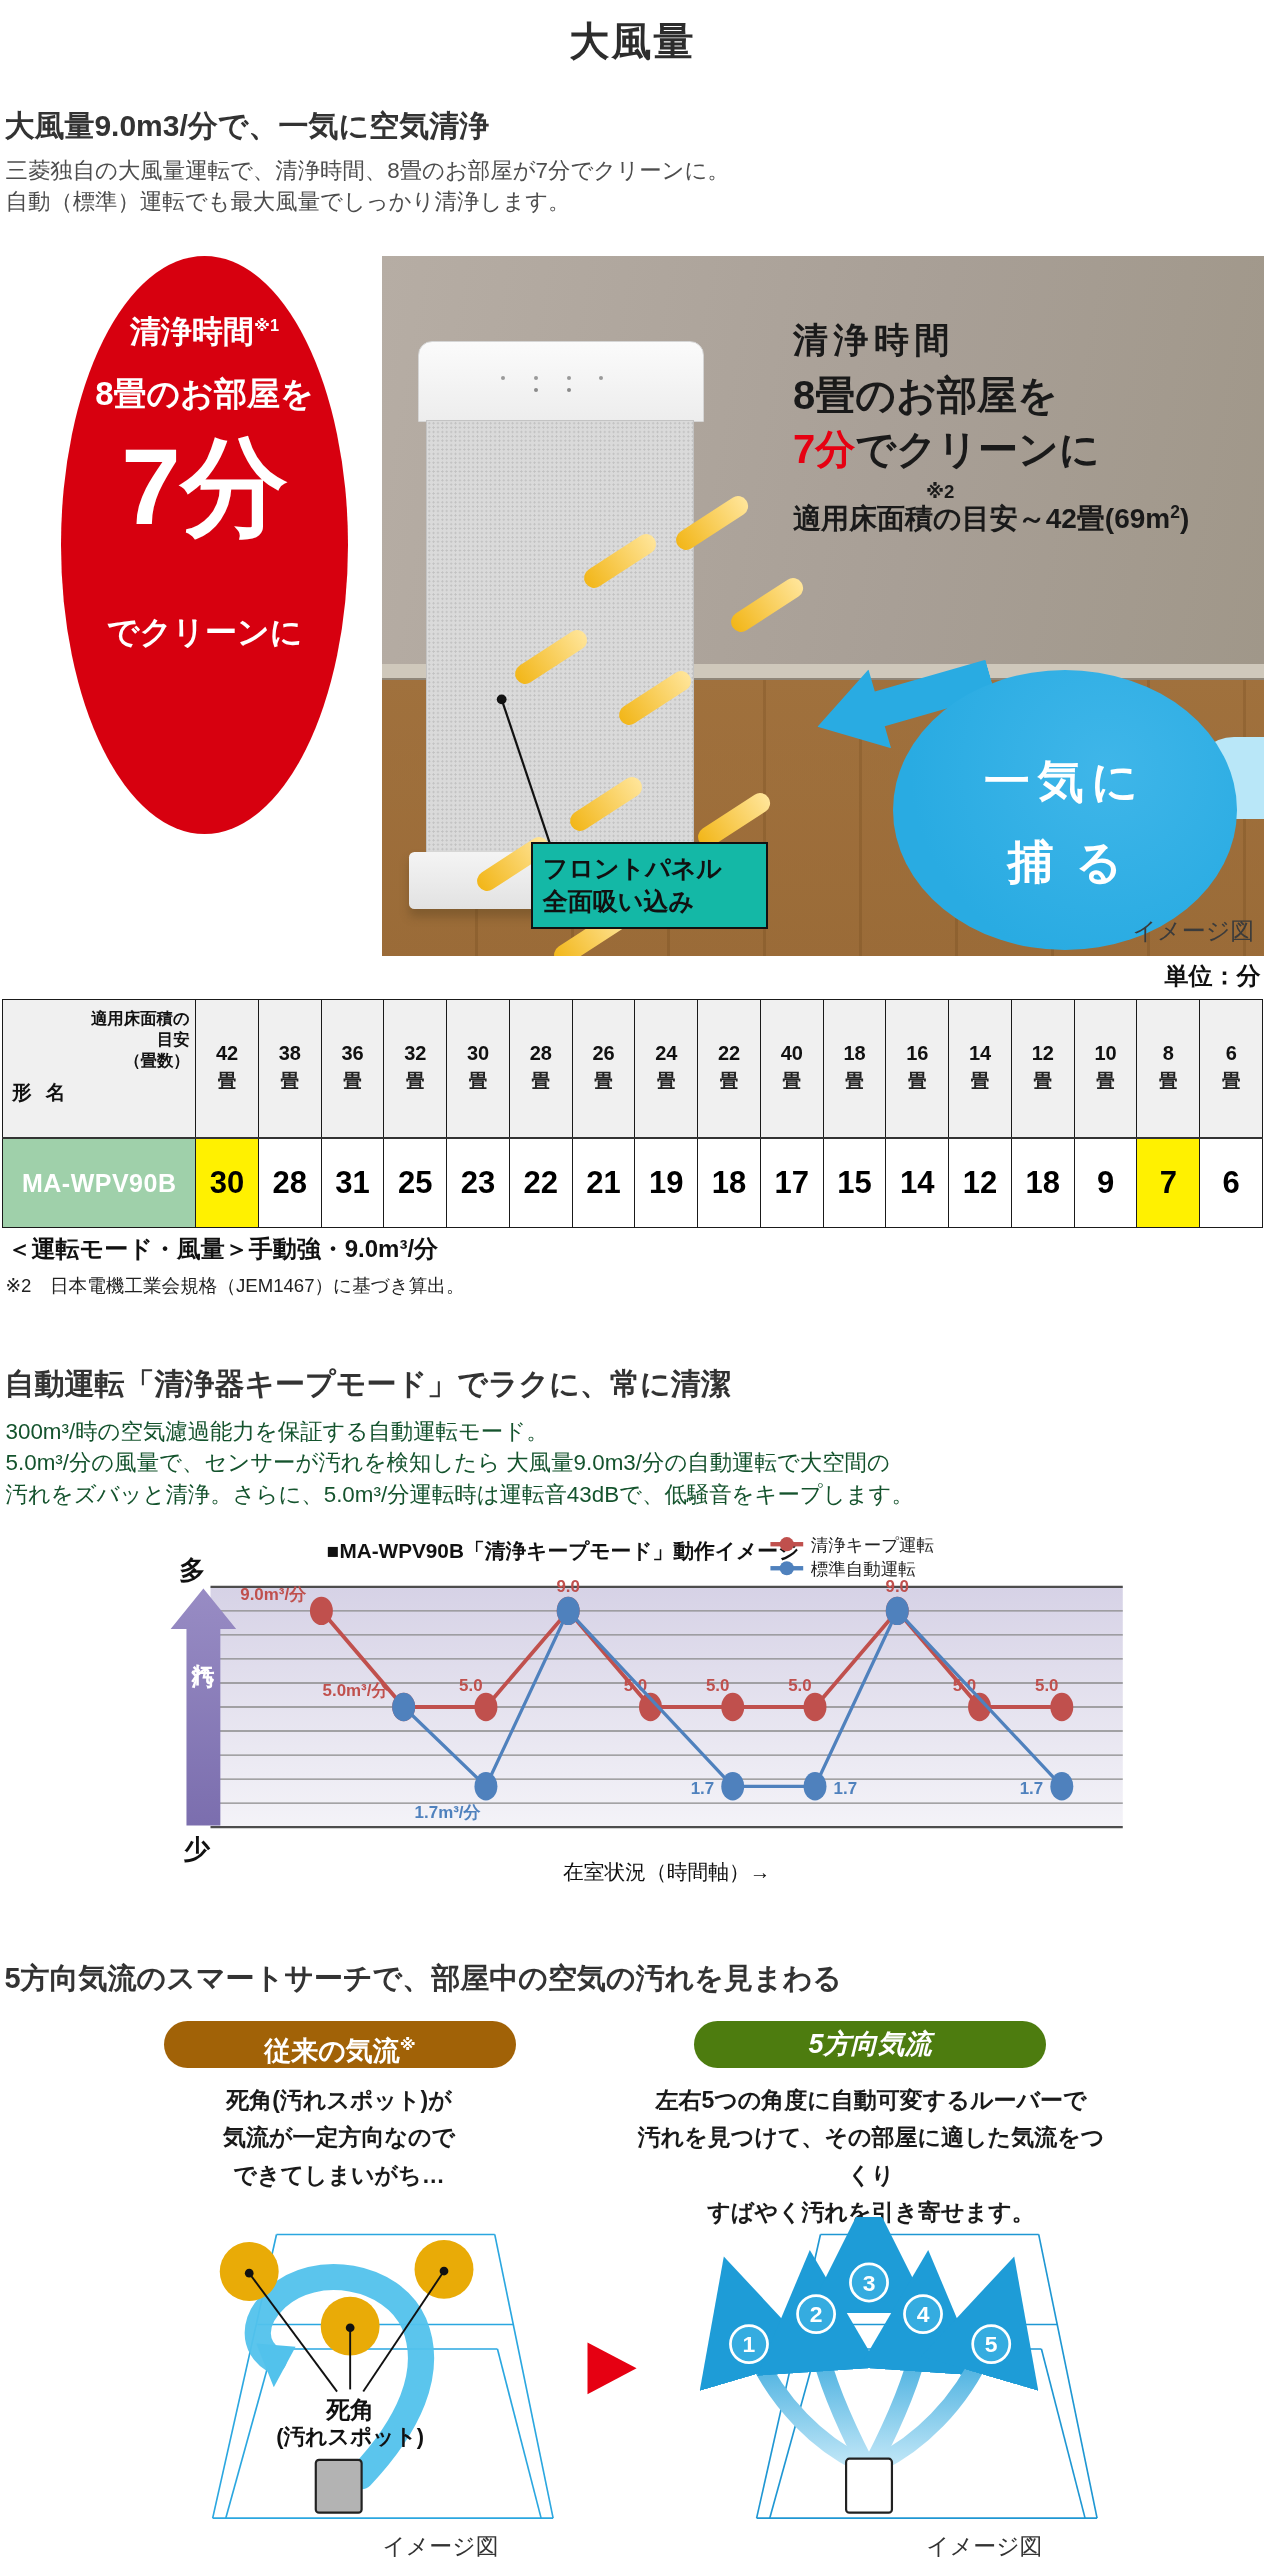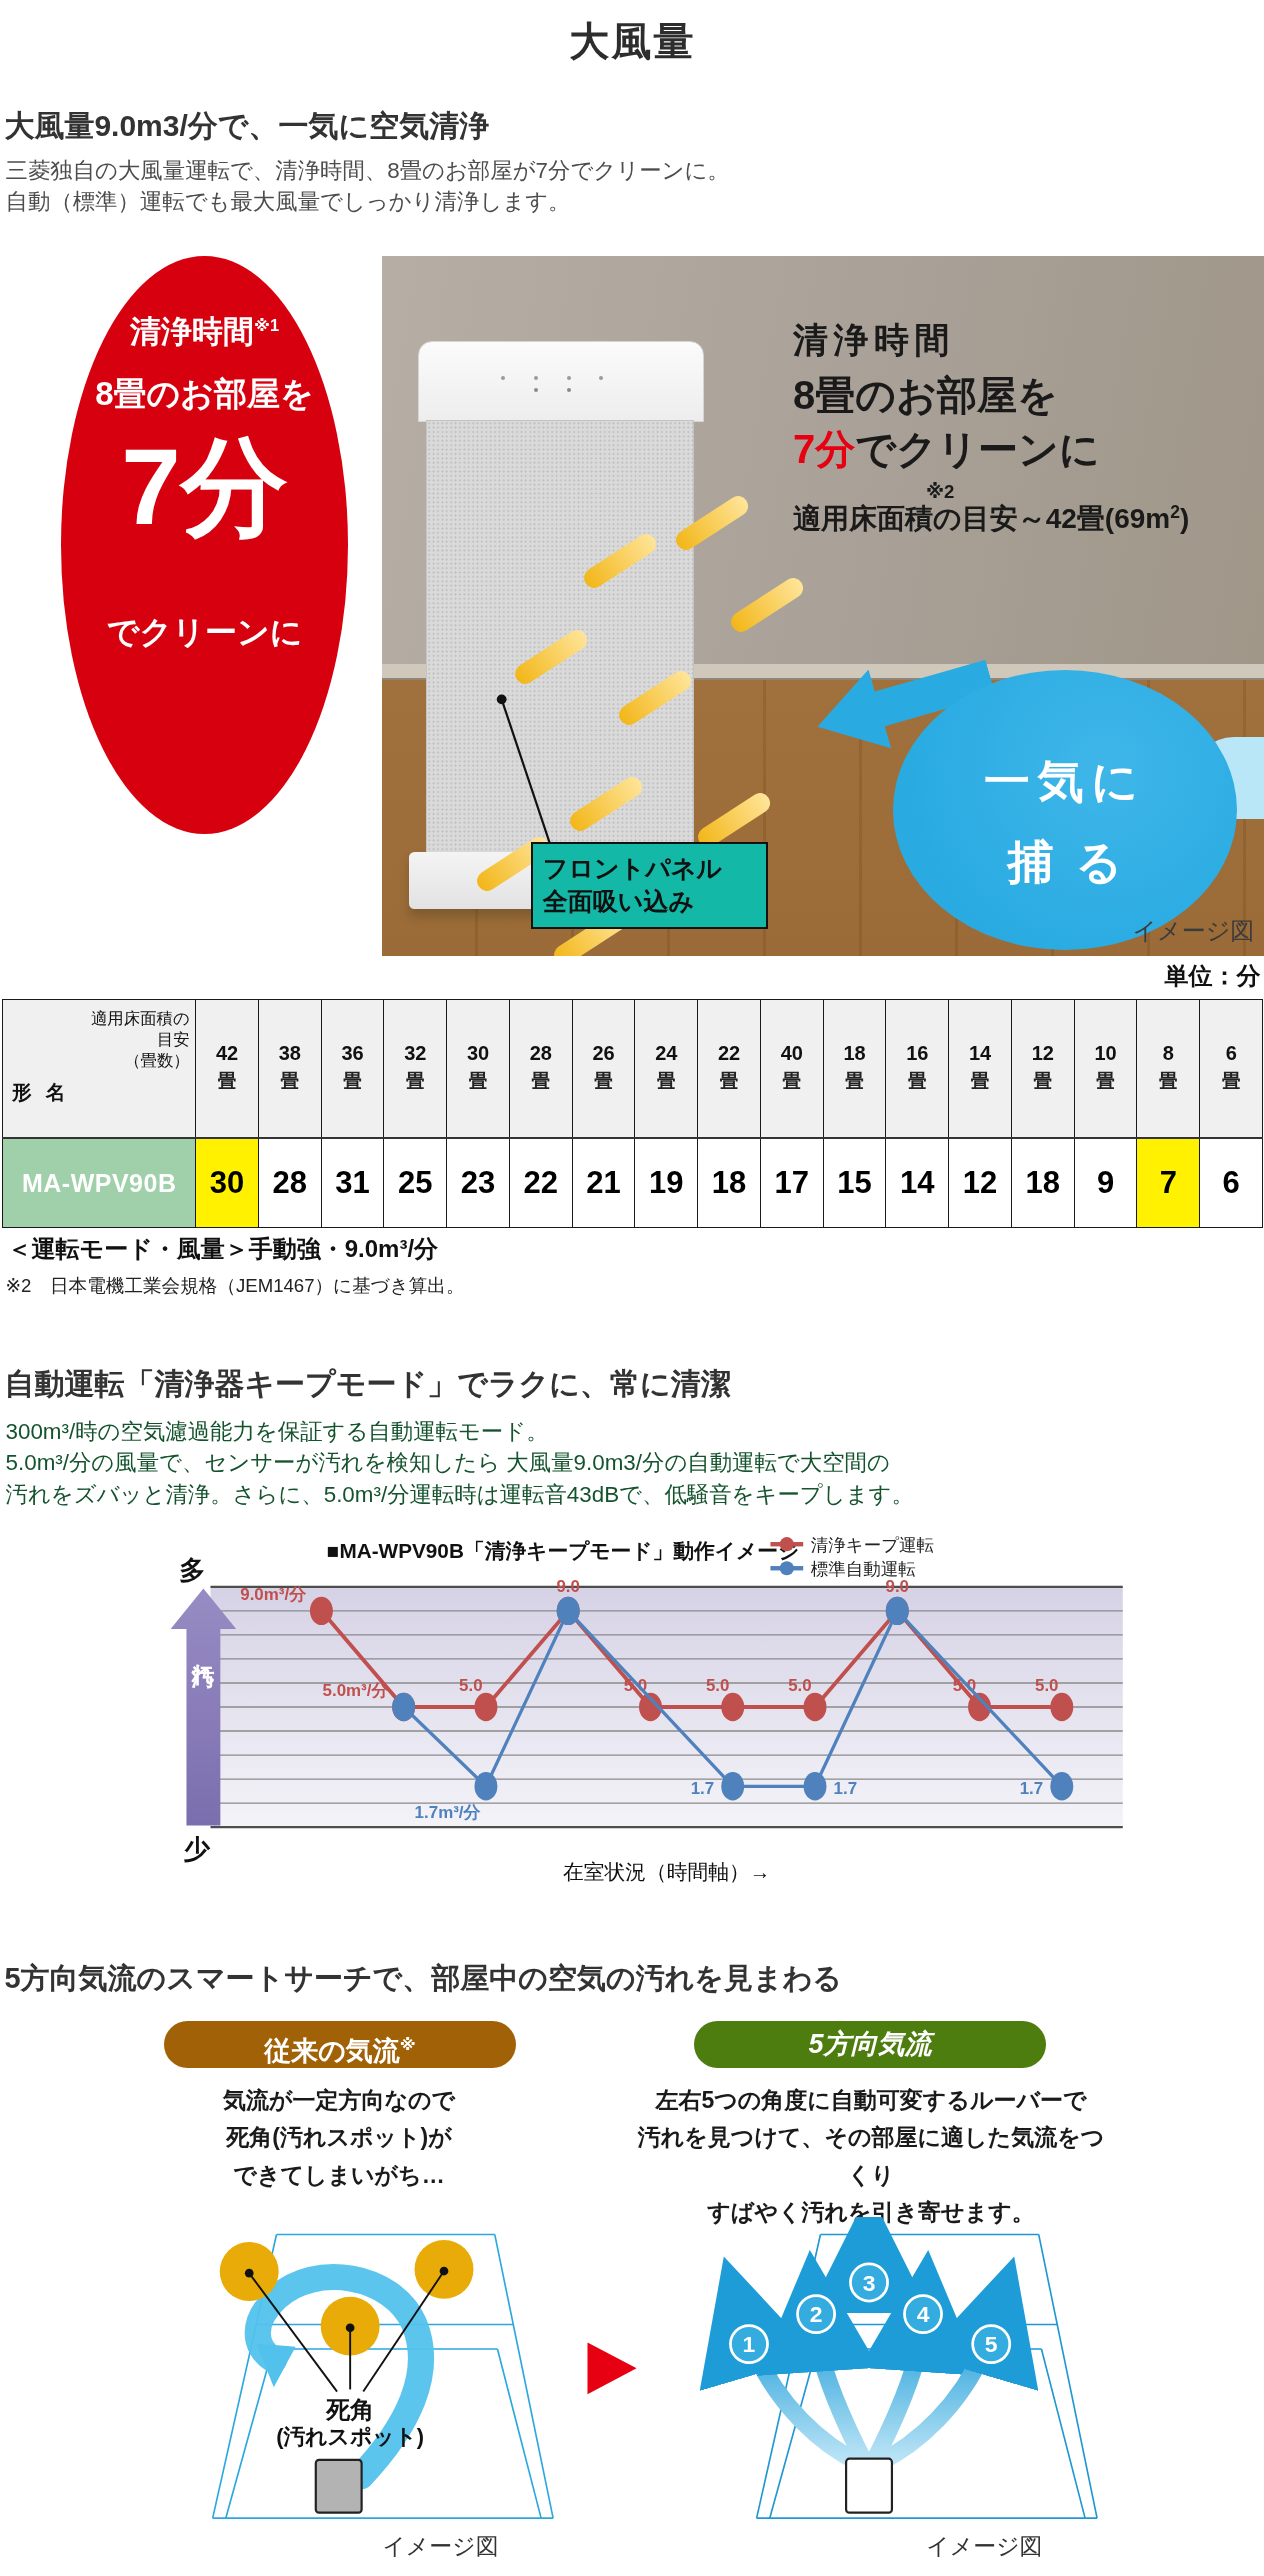--- a/index.html
+++ b/index.html
@@ -56,21 +56,21 @@
   
   .unit{right:4.4px;top:960px;font-size:24px;font-weight:bold;color:#111;}
   .twrap{left:2.2px;top:999px;width:1261px;}
   table.spec{border-collapse:collapse;table-layout:fixed;width:1261px;}
   table.spec th,table.spec td{border:1.1px solid #1a1a1a;padding:0;text-align:center;vertical-align:middle;}
   table.spec th{background:#f0f0f0;height:137px;font-weight:bold;}
   .cnum{font-size:20px;font-weight:bold;color:#111;line-height:1.05;}
   .cunit{font-size:18.6px;font-weight:bold;color:#222;margin-top:3.3px;}
   .corner{width:192px;background:#f0f0f0;position:relative;
      background-image:linear-gradient(to bottom right,transparent calc(50% - 1.1px),#333 calc(50% - 1.1px),#333 calc(50% + 1.1px),transparent calc(50% + 1.1px));}
-  .corner .ct{position:absolute;top:7.6px;right:5.5px;font-size:16.4px;font-weight:normal;color:#111;text-align:right;line-height:1.3;}
+  .corner .ct{position:absolute;top:7.6px;right:5.5px;font-size:16.4px;font-weight:bold;color:#111;text-align:right;line-height:1.3;}
   .corner .cb{position:absolute;bottom:31px;left:8.7px;font-size:19.7px;color:#111;letter-spacing:4.4px;}
   tr.data td{height:88px;font-size:31px;font-weight:bold;color:#000;background:#fff;border-top:2.7px solid #333;}
   tr.data td.model{background:#9fd0aa;color:#fff;font-size:25px;letter-spacing:0.5px;}
   tr.data td.hl{background:#fff100;}
   .tcap{left:7.6px;top:1233px;font-size:24px;font-weight:bold;color:#111;}
   .tnote{left:5.5px;top:1273px;font-size:18.6px;color:#222;}
 
   
   .s2h{top:1364px;}
   .s2b{left:5.5px;font-size:22.4px;color:#14532d;}
@@ -347,22 +347,22 @@
         <text x="1484" y="93" font-size="32" fill="#222">標準自動運転</text>
       </g>
   </svg>
 
   <div class="abs h2 s3h">5方向気流のスマートサーチで、部屋中の空気の汚れを見まわる</div>
 
   <div class="abs pill pill-blue"><span>従来の気流</span><sup>※</sup></div>
   <div class="abs pill pill-red">5方向気流</div>
 
   <div class="abs colTxt left">
+    <div>死角(汚れスポット)が</div>
     <div>気流が一定方向なので</div>
-    <div>死角(汚れスポット)が</div>
     <div>できてしまいがち…</div>
   </div>
   <div class="abs colTxt right">
     <div>左右5つの角度に自動可変するルーバーで</div>
     <div>汚れを見つけて、その部屋に適した気流をつくり</div>
     <div>すばやく汚れを引き寄せます。</div>
   </div>
 
   <svg class="abs" style="left:0;top:2217px;" width="1265" height="359" viewBox="0 0 2315 658">
     <defs>

